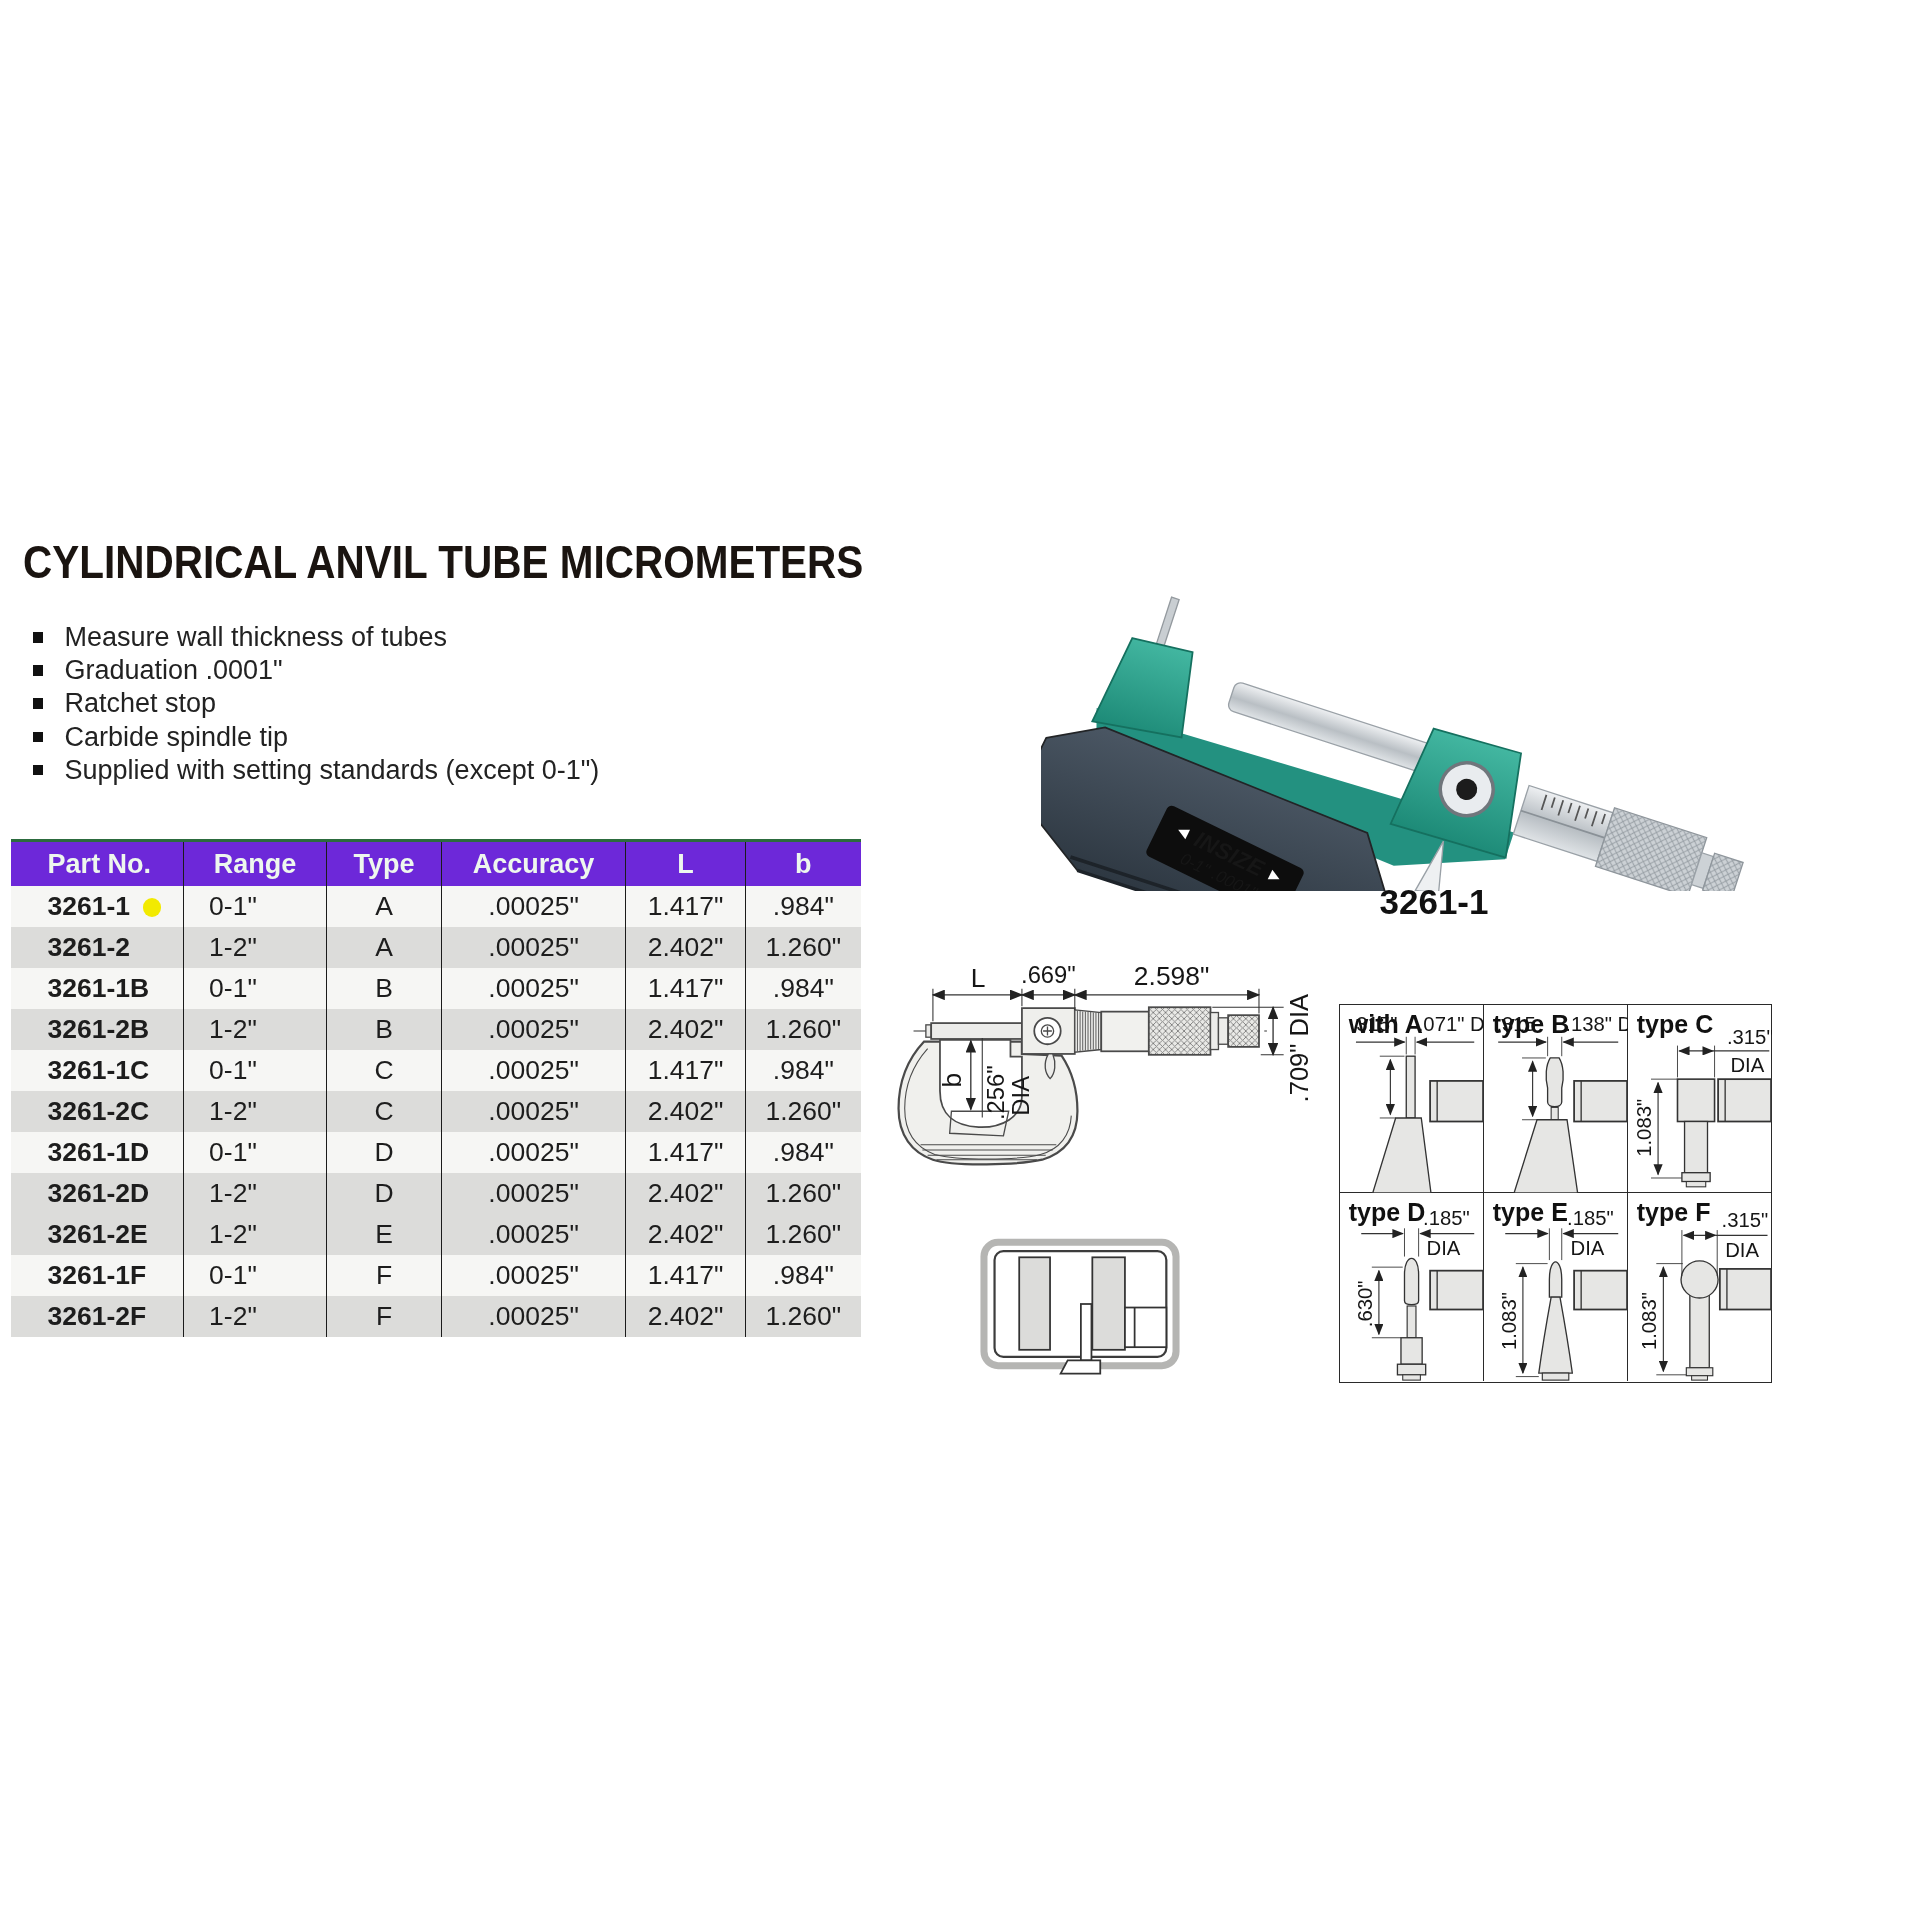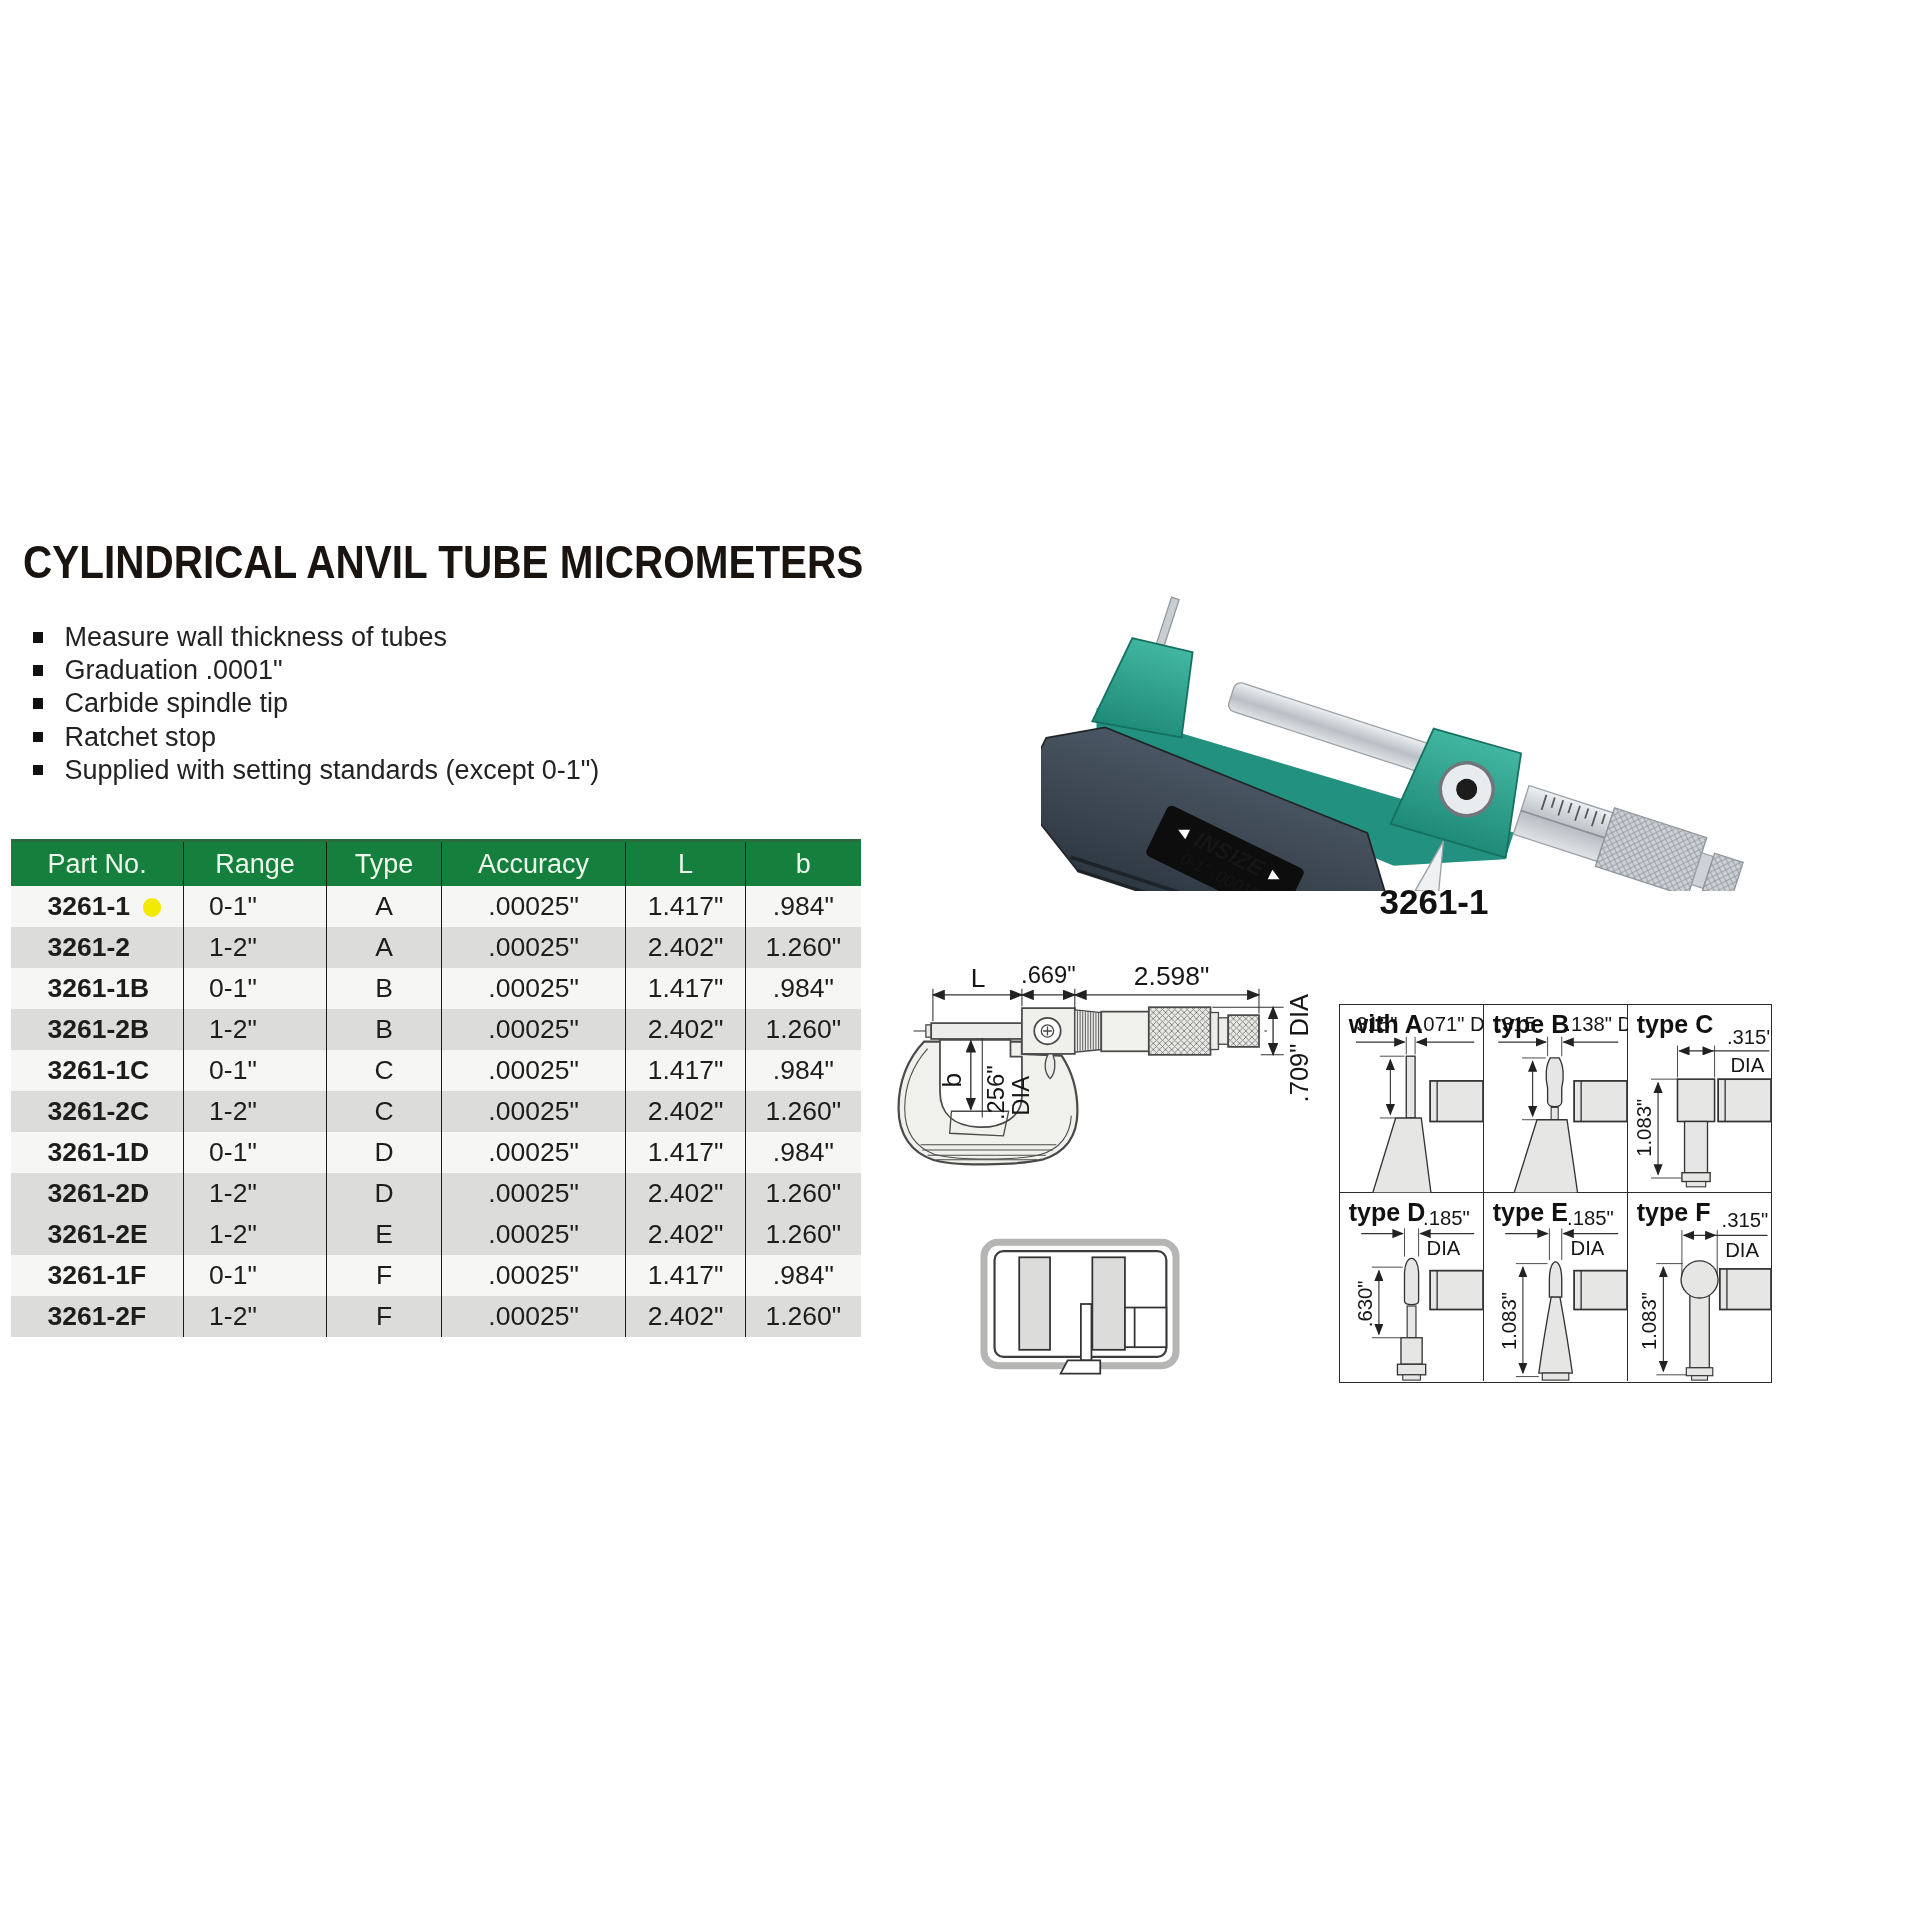--- a/index.html
+++ b/index.html
@@ -8,21 +8,21 @@
   .abs{position:absolute;}
   
   #title{left:23px;top:535px;font-size:46px;font-weight:bold;white-space:nowrap;
          transform:scaleX(.88);transform-origin:left top;letter-spacing:0px;color:#1a1410;}
   
   #features{left:26.5px;top:623px;list-style:none;margin:1px;padding:0;}
   #features li{display:flex;align-items:flex-start;margin:0 0 6.2px 0;font-size:27px;line-height:27px;color:#222;}
   #features li .sq{flex:0 0 auto;width:10.6px;height:10.6px;background:#111;margin:8px 21px 0 5.3px;}
   
   #spec{left:10.6px;top:839px;border-collapse:collapse;table-layout:fixed;width:849px;}
-  #spec th{background:#15803d;color:#eef7ee;font-weight:normal;font-size:27px;height:44px;
+  #spec th{background:#6d28d9;color:#eef7ee;font-weight:bold;font-size:27px;height:44px;
            border-top:3.5px solid #2c6b3e;padding:0;}
   #spec th+th, #spec td+td{border-left:1.8px solid #1b1b1b;}
   #spec td{font-size:26.5px;height:41px;padding:0;text-align:center;color:#1d1d1d;}
   #spec tr.lt td{background:#f6f6f4;}
   #spec tr.dk td{background:#dcdcda;margin-top:16px;}
   #spec th.part,#spec td.part{text-align:left;padding-left:37px;}
   #spec td.part{font-weight:bold;}
   #spec th.range{text-align:center;}
   #spec td.range{text-align:left;padding-left:25px;}
   .dot{display:inline-block;width:18.5px;height:18.5px;border-radius:50%;background:#f2ea00;
@@ -82,25 +82,25 @@
     <li>
         <span class="sq"></span>
         <span>Measure wall thickness of tubes</span>
       </li>
     <li>
         <span class="sq"></span>
         <span>Graduation .0001"</span>
       </li>
     <li>
         <span class="sq"></span>
-        <span>Carbide spindle tip</span>
+        <span>Ratchet stop</span>
       </li>
     <li>
         <span class="sq"></span>
-        <span>Ratchet stop</span>
+        <span>Carbide spindle tip</span>
       </li>
     <li>
         <span class="sq"></span>
         <span>Supplied with setting standards (except 0-1")</span>
       </li>
   </ul>
 
   <table id="spec" class="abs">
     <colgroup>
         <col style="width:173px">

